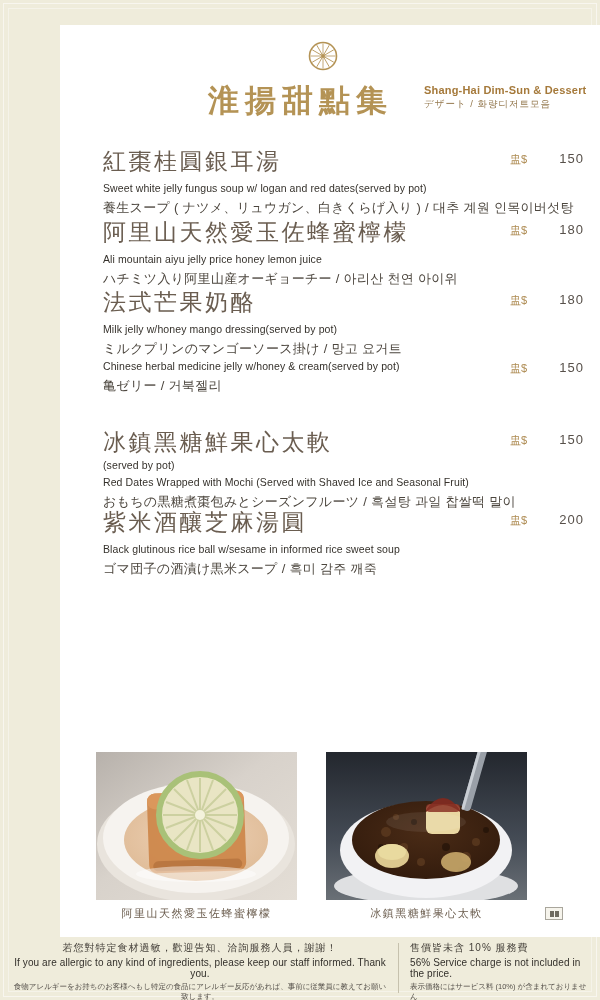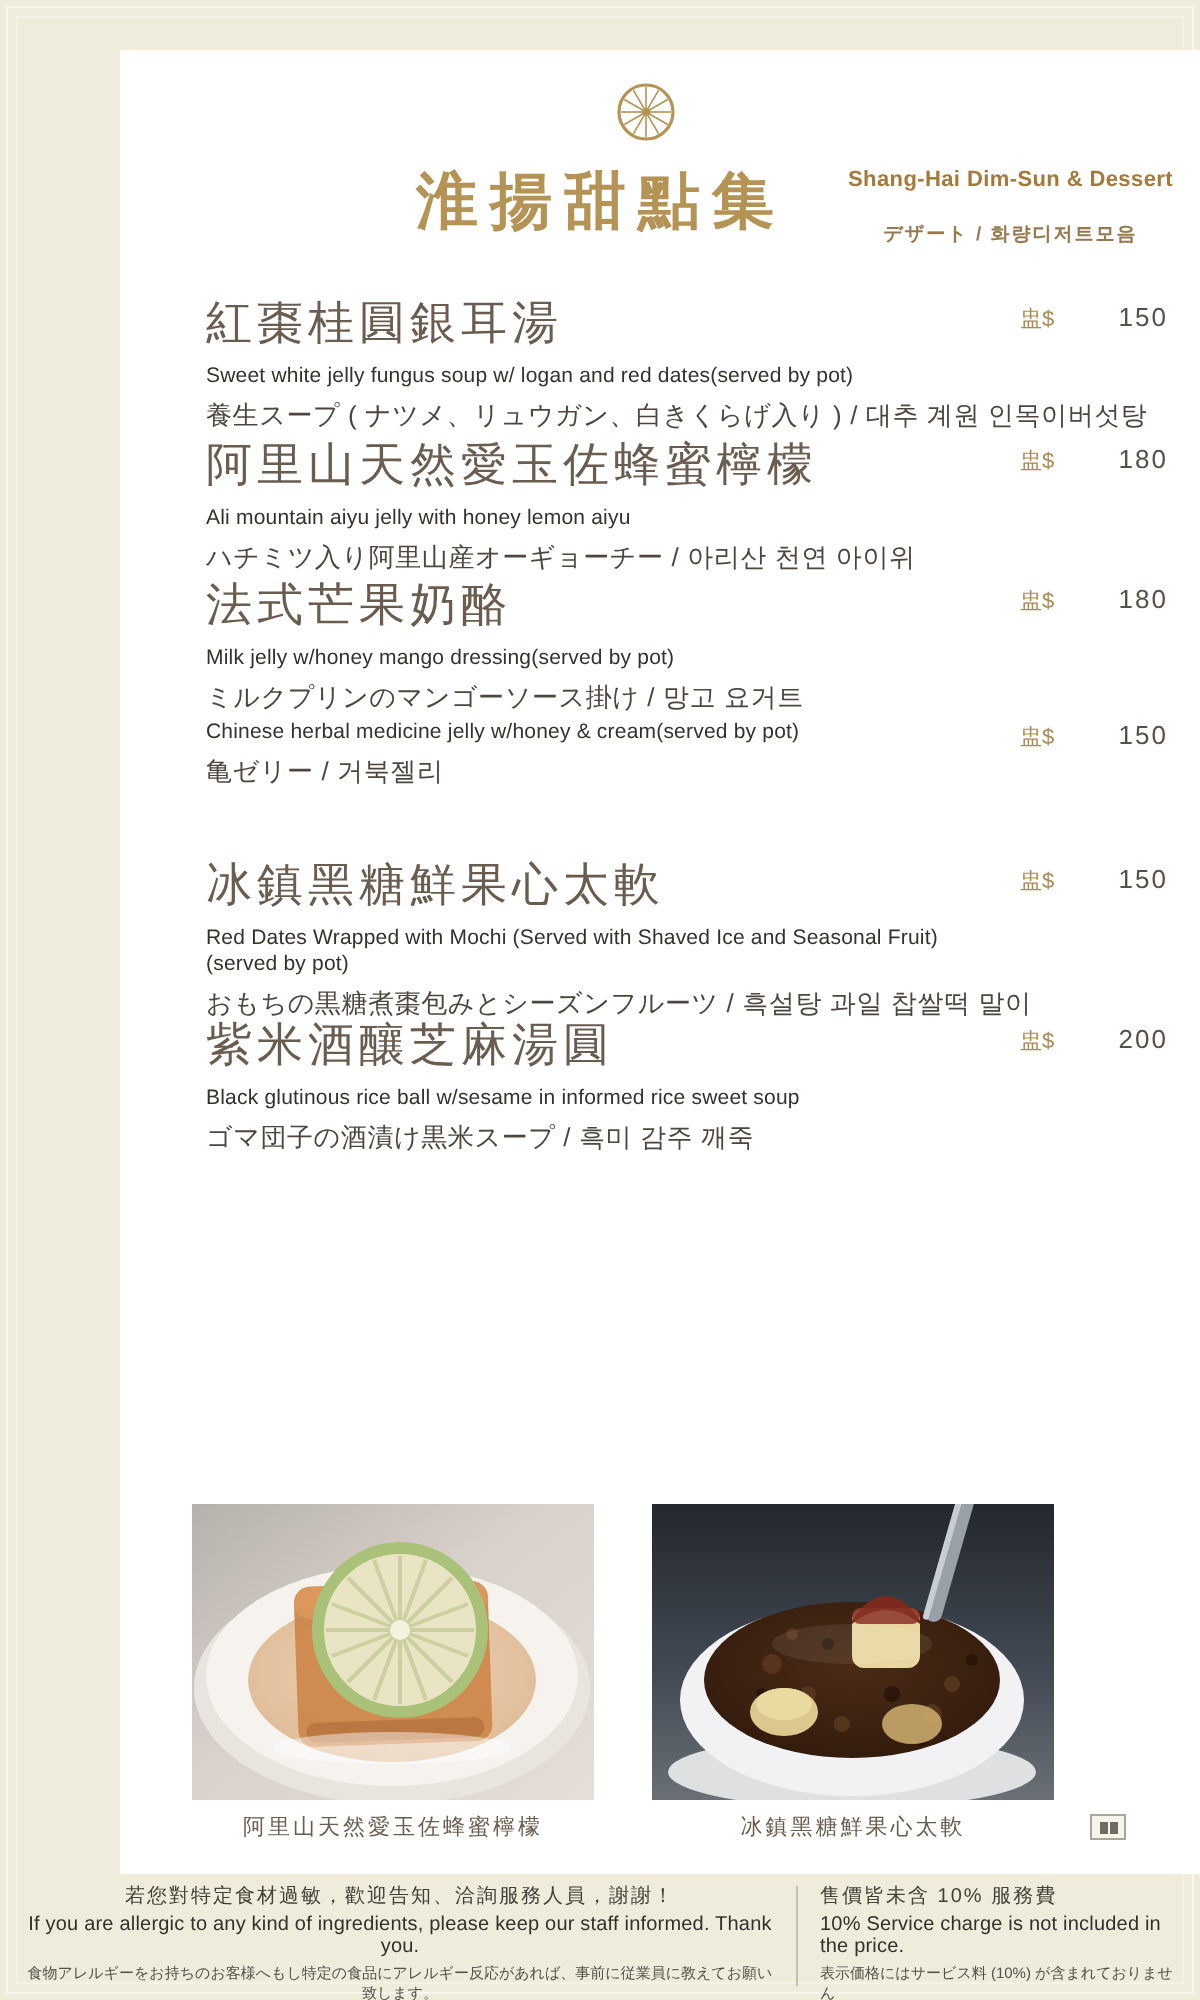--- a/index.html
+++ b/index.html
@@ -7,21 +7,21 @@
   .frame{position:relative;width:600px;height:1000px;background:#efecdb;}
   .frame .inner-line-1{position:absolute;inset:3px;border:1px solid rgba(255,255,255,.55);pointer-events:none;}
   .frame .inner-line-2{position:absolute;inset:8px;border:1px solid rgba(255,255,255,.4);pointer-events:none;}
   .page{position:absolute;left:60px;top:25px;width:552px;height:912px;background:#ffffff;}
 
   
   .logo{position:absolute;left:247px;top:15px;width:32px;height:32px;}
   .menu-title{position:absolute;left:148px;top:55px;font-size:31px;font-weight:600;letter-spacing:6px;color:#b49355;white-space:nowrap;}
   .subtitle{position:absolute;left:364px;top:59px;white-space:nowrap;}
   .sub-en{font-size:11px;font-weight:bold;color:#a5793a;letter-spacing:0.2px;}
-  .sub-jpkr{font-size:9.5px;font-weight:bold;color:#95794f;margin-top:15px;letter-spacing:1px;text-align:center;}
+  .sub-jpkr{font-size:9.5px;font-weight:normal;color:#95794f;margin-top:2px;letter-spacing:1px;}
 
   
   .item{position:absolute;left:43px;right:28px;}
   .item h2{margin:0;font-size:23px;font-weight:500;color:#6a5d50;letter-spacing:2.5px;white-space:nowrap;}
   .desc-en{margin:5px 0 0;font-size:10.5px;color:#35312b;letter-spacing:0.1px;white-space:nowrap;}
   .desc-en2{margin:1px 0 0;font-size:10.5px;color:#35312b;}
   .desc-jpkr{margin:5px 0 0;font-size:13px;color:#4c463e;letter-spacing:0.3px;white-space:nowrap;}
   .price{position:absolute;right:0;top:5px;width:74px;display:flex;justify-content:space-between;align-items:baseline;}
   .unit{font-size:11px;color:#ad8a50;}
   .amount{font-size:13px;color:#57504a;letter-spacing:1px;}
@@ -84,21 +84,21 @@
       <p class="desc-en">Sweet white jelly fungus soup w/ logan and red dates(served by pot)</p>
       <p class="desc-jpkr">養生スープ ( ナツメ、リュウガン、白きくらげ入り ) / 대추 계원 인목이버섯탕</p>
       <div class="price">
         <span class="unit">盅$</span>
         <span class="amount">150</span>
       </div>
     </div>
 
     <div class="item" style="top:192px;">
       <h2>阿里山天然愛玉佐蜂蜜檸檬</h2>
-      <p class="desc-en">Ali mountain aiyu jelly with honey lemon aiyu</p>
+      <p class="desc-en">Ali mountain aiyu jelly price honey lemon juice</p>
       <p class="desc-jpkr">ハチミツ入り阿里山産オーギョーチー / 아리산 천연 아이위</p>
       <div class="price">
         <span class="unit">盅$</span>
         <span class="amount">180</span>
       </div>
     </div>
 
     <div class="item" style="top:262px;">
       <h2>法式芒果奶酪</h2>
       <p class="desc-en">Milk jelly w/honey mango dressing(served by pot)</p>
@@ -113,22 +113,22 @@
       <p class="desc-en">Chinese herbal medicine jelly w/honey &amp; cream(served by pot)</p>
       <p class="desc-jpkr">亀ゼリー / 거북젤리</p>
       <div class="price">
         <span class="unit">盅$</span>
         <span class="amount">150</span>
       </div>
     </div>
 
     <div class="item" style="top:402px;">
       <h2>冰鎮黑糖鮮果心太軟</h2>
+      <p class="desc-en desc-en2">(served by pot)</p>
       <p class="desc-en">Red Dates Wrapped with Mochi (Served with Shaved Ice and Seasonal Fruit)</p>
-      <p class="desc-en desc-en2">(served by pot)</p>
       <p class="desc-jpkr">おもちの黒糖煮棗包みとシーズンフルーツ / 흑설탕 과일 찹쌀떡 말이</p>
       <div class="price">
         <span class="unit">盅$</span>
         <span class="amount">150</span>
       </div>
     </div>
 
     <div class="item" style="top:482px;">
       <h2>紫米酒釀芝麻湯圓</h2>
       <p class="desc-en">Black glutinous rice ball w/sesame in informed rice sweet soup</p>
@@ -238,18 +238,18 @@
   <div class="footer">
     <div class="footer-left">
       <div class="f-zh">若您對特定食材過敏，歡迎告知、洽詢服務人員，謝謝！</div>
       <div class="f-en">If you are allergic to any kind of ingredients, please keep our staff informed. Thank you.</div>
       <div class="f-jp">食物アレルギーをお持ちのお客様へもし特定の食品にアレルギー反応があれば、事前に従業員に教えてお願い致します。</div>
 
     </div>
     <div class="footer-divider"></div>
     <div class="footer-right">
       <div class="f-zh">售價皆未含 10% 服務費</div>
-      <div class="f-en">10% Service charge is not included in the price.</div>
+      <div class="f-en">56% Service charge is not included in the price.</div>
       <div class="f-jp">表示価格にはサービス料 (10%) が含まれておりません</div>
 
     </div>
   </div>
 </div>
 
 </body></html>

